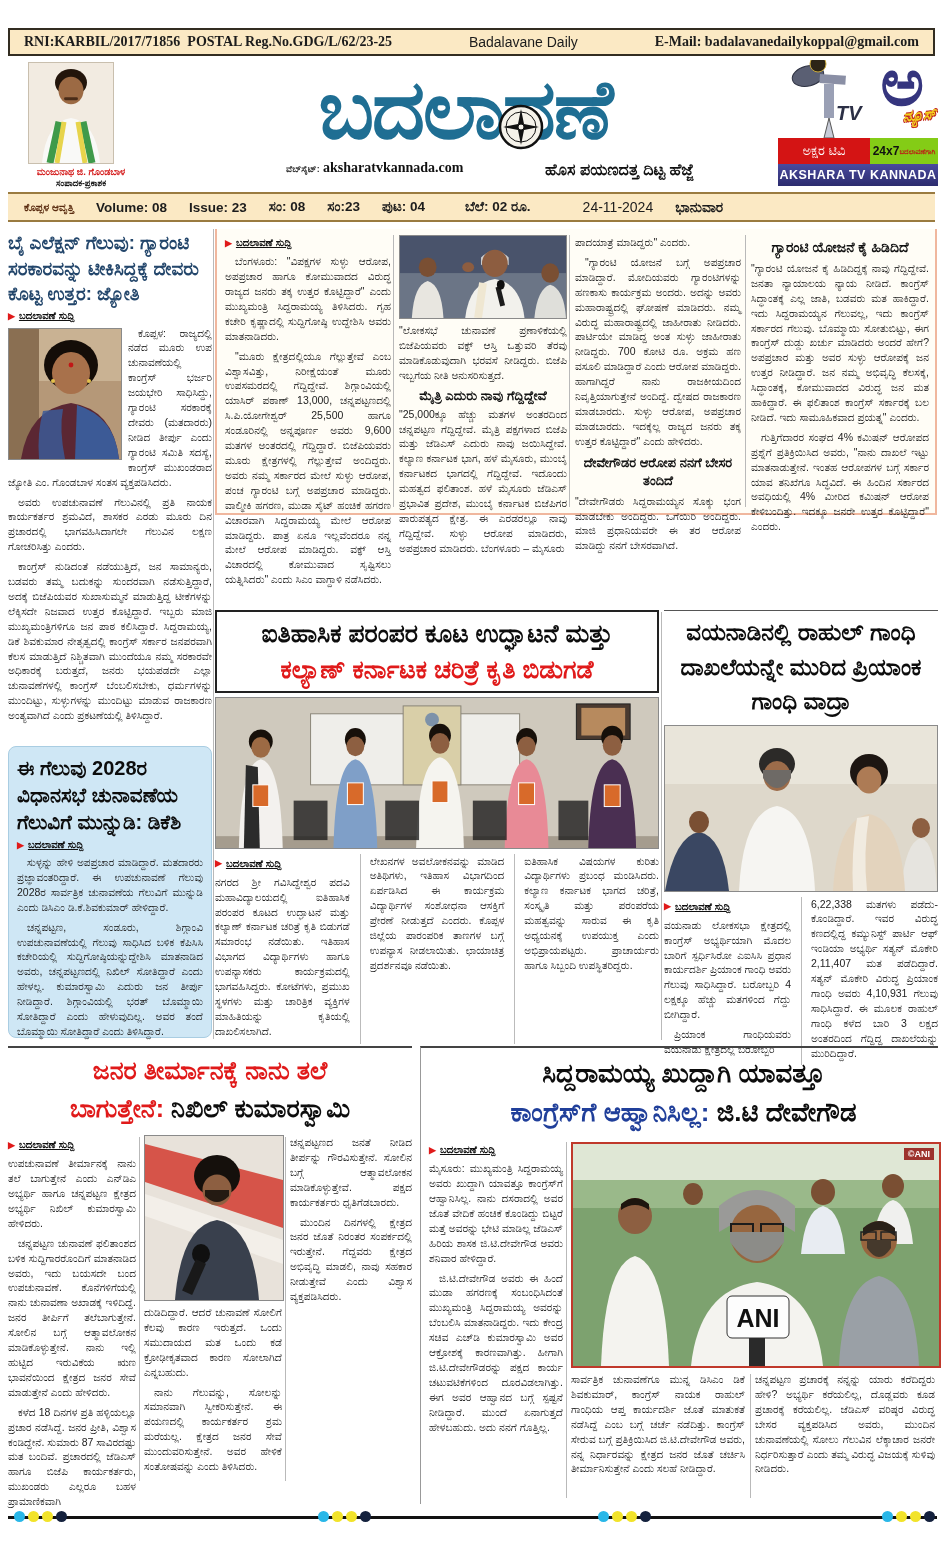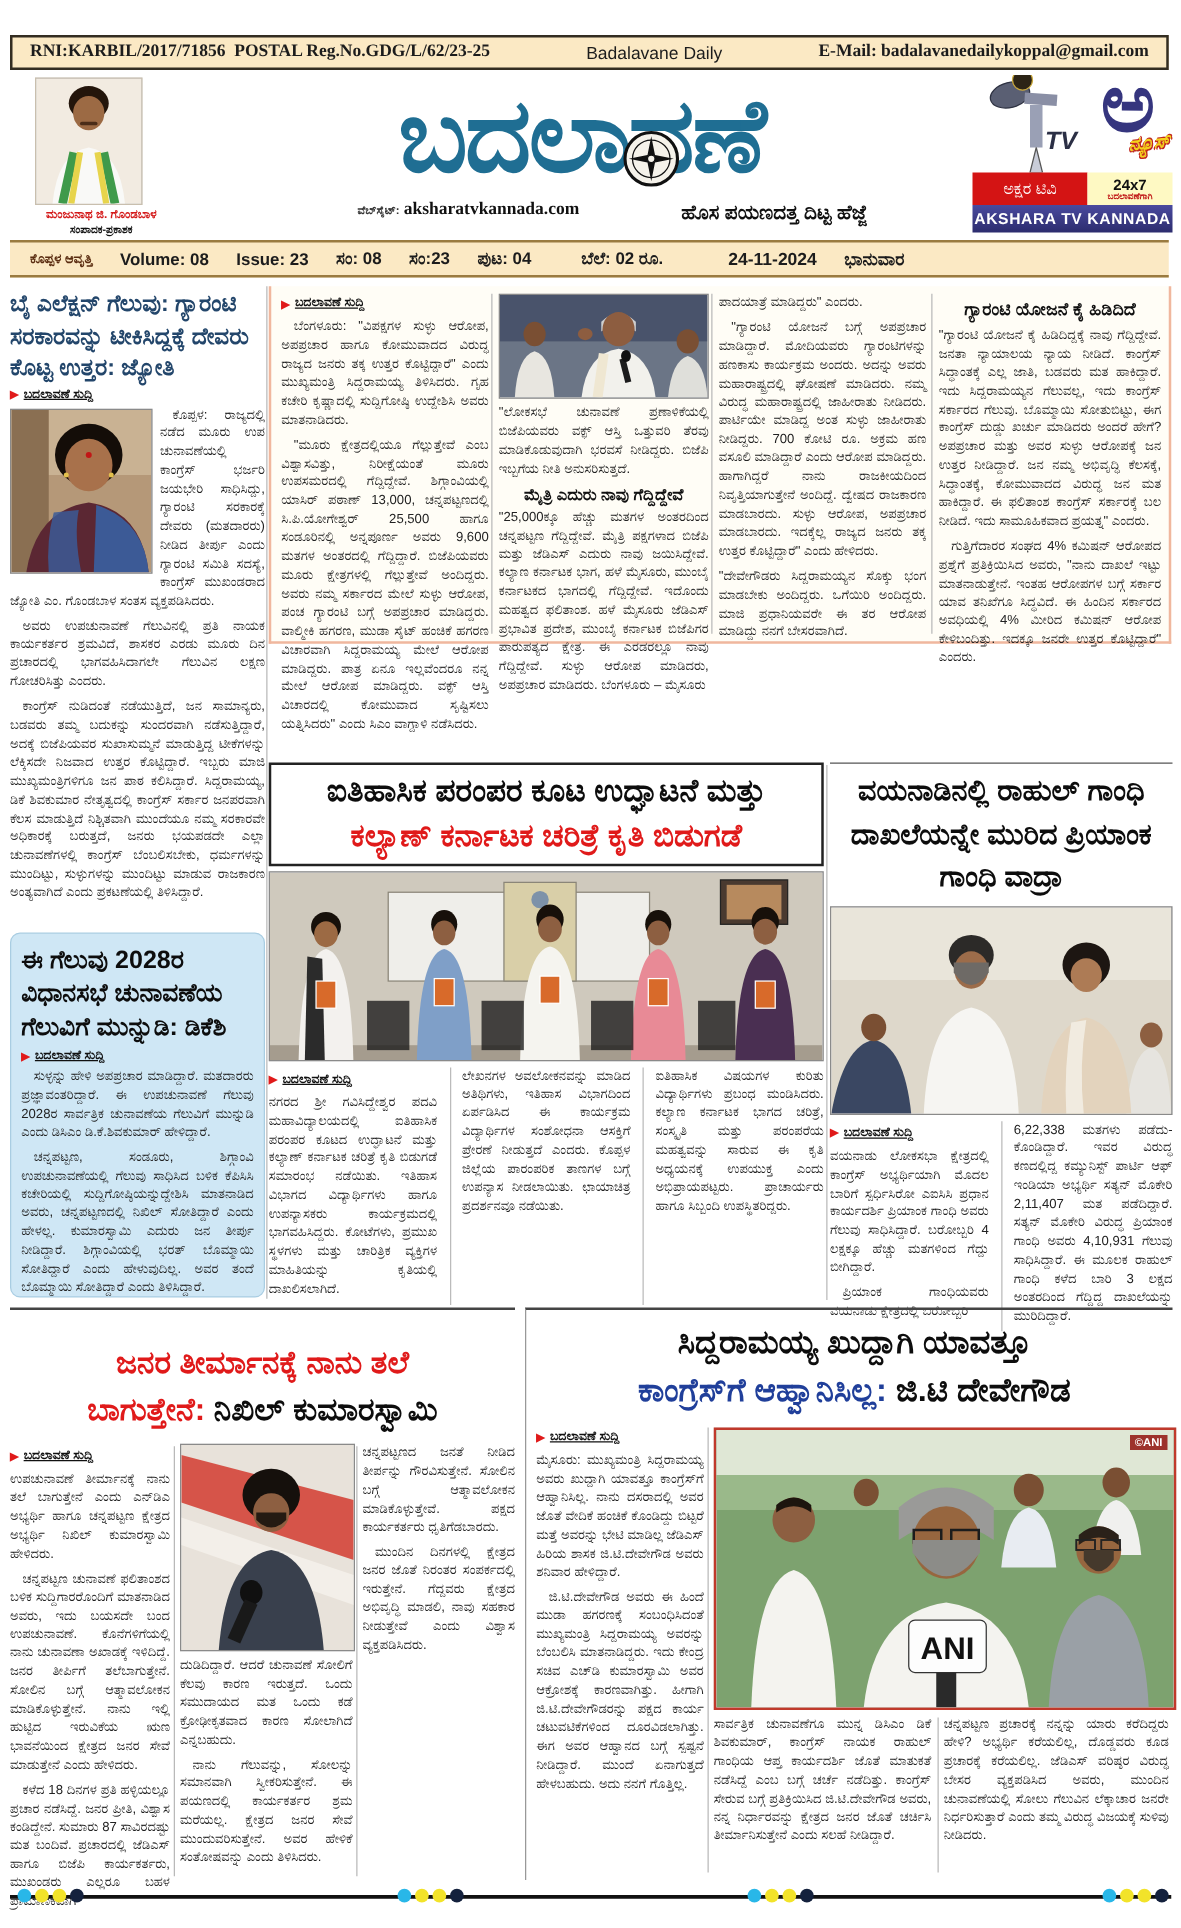--- a/index.html
+++ b/index.html
@@ -74,37 +74,37 @@
       <rect x="36" y="14" width="26" height="9" fill="#8a8fa5" transform="rotate(4 36 14)"></rect>
       <rect x="40" y="24" width="10" height="34" fill="#9aa0b5"></rect>
       <path d="M45 58 L40 78 L50 78 Z" fill="#c8ccd8" stroke="#555"></path>
       <circle cx="34" cy="4" r="8" fill="#2c2416" stroke="#caa93c"></circle>
     </svg>
   </div>
   <div style="position:absolute;left:58px;top:44px;font-size:20px;font-weight:bold;font-style:italic;color:#2b2f45;">TV</div>
   <div style="position:absolute;right:2px;top:48px;font-size:15px;font-weight:bold;font-style:italic;color:#f4d11c;text-shadow:1px 1px 0 #c0281e,-1px 1px 0 #c0281e,1px -1px 0 #c0281e;transform:rotate(-5deg);">ನ್ಯೂಸ್</div>
   <div style="position:absolute;left:0;top:80px;width:160px;height:26px;display:flex;">
     <div style="flex:0 0 92px;background:#d41414;color:#fff;font-weight:normal;font-size:13px;display:flex;align-items:center;justify-content:center;">ಅಕ್ಷರ ಟಿವಿ</div>
-    <div style="flex:1;background:#fef9c3;display:flex;flex-direction:column;align-items:center;justify-content:center;line-height:1;">
+    <div style="flex:1;background:#84cc16;display:flex;flex-direction:row;align-items:center;justify-content:center;line-height:1;">
       <span style="font-weight:bold;font-size:12px;color:#111;">24x7</span>
       <span style="font-size:7px;color:#c01616;font-weight:bold;">ಬದಲಾವಣೆಗಾಗಿ</span>
     </div>
   </div>
   <div style="position:absolute;left:0;top:106px;width:160px;height:22px;background:linear-gradient(#4a4a9e,#2c2c6e);color:#fff;font-weight:bold;font-size:12.5px;display:flex;align-items:center;justify-content:center;letter-spacing:.5px;">AKSHARA TV KANNADA</div>
 </div>
 
 <div class="abs cream" style="left:8px;top:192px;width:927px;height:30px;border-top:2px solid #9a7b40;border-bottom:2px solid #9a7b40;display:flex;align-items:center;gap:22px;padding:0 16px;box-sizing:border-box;">
   <span style="font-size:10.5px;font-weight:bold;color:#5a2c10;">ಕೊಪ್ಪಳ ಆವೃತ್ತಿ</span>
   <span style="font-size:13.5px;font-weight:bold;">Volume: 08</span>
   <span style="font-size:13.5px;font-weight:bold;">Issue: 23</span>
   <span style="font-size:13.5px;font-weight:bold;">ಸಂ: 08</span>
   <span style="font-size:13.5px;font-weight:bold;">ಸಂ:23</span>
   <span style="font-size:13.5px;font-weight:bold;">ಪುಟ: 04</span>
   <span style="font-size:13.5px;font-weight:bold;margin-left:18px;">ಬೆಲೆ: 02 ರೂ.</span>
-  <span style="font-size:14px;font-weight:bold;margin-left:30px;">24-11-2024</span>
+  <span style="font-size:14px;font-weight:normal;margin-left:30px;">24-11-2024</span>
   <span style="font-size:14px;font-weight:bold;">ಭಾನುವಾರ</span>
 </div>
 
 <div class="abs" style="left:8px;top:230px;width:204px;">
   <div style="font-weight:bold;font-size:18.5px;line-height:1.38;color:#23466b;">ಬೈ ಎಲೆಕ್ಷನ್ ಗೆಲುವು: ಗ್ಯಾರಂಟಿ ಸರಕಾರವನ್ನು ಟೀಕಿಸಿದ್ದಕ್ಕೆ ದೇವರು ಕೊಟ್ಟ ಉತ್ತರ: ಜ್ಯೋತಿ</div>
   <div class="byline">
     <span class="tri">▶</span>
     <span class="bl">ಬದಲಾವಣೆ ಸುದ್ದಿ</span>
   </div>
   <div class="bodytxt">
@@ -176,20 +176,21 @@
       </div>
       <div class="subhead">ಮೈತ್ರಿ ಎದುರು ನಾವು ಗೆದ್ದಿದ್ದೇವೆ</div>
       <div class="bodytxt">
           <p style="text-indent:0;">"25,000ಕ್ಕೂ ಹೆಚ್ಚು ಮತಗಳ ಅಂತರದಿಂದ ಚನ್ನಪಟ್ಟಣ ಗೆದ್ದಿದ್ದೇವೆ. ಮೈತ್ರಿ ಪಕ್ಷಗಳಾದ ಬಿಜೆಪಿ ಮತ್ತು ಜೆಡಿಎಸ್ ಎದುರು ನಾವು ಜಯಿಸಿದ್ದೇವೆ. ಕಲ್ಯಾಣ ಕರ್ನಾಟಕ ಭಾಗ, ಹಳೆ ಮೈಸೂರು, ಮುಂಬೈ ಕರ್ನಾಟಕದ ಭಾಗದಲ್ಲಿ ಗೆದ್ದಿದ್ದೇವೆ. ಇದೊಂದು ಮಹತ್ವದ ಫಲಿತಾಂಶ. ಹಳೆ ಮೈಸೂರು ಜೆಡಿಎಸ್ ಪ್ರಭಾವಿತ ಪ್ರದೇಶ, ಮುಂಬೈ ಕರ್ನಾಟಕ ಬಿಜೆಪಿಗರ ಪಾರುಪತ್ಯದ ಕ್ಷೇತ್ರ. ಈ ಎರಡರಲ್ಲೂ ನಾವು ಗೆದ್ದಿದ್ದೇವೆ. ಸುಳ್ಳು ಆರೋಪ ಮಾಡಿದರು, ಅಪಪ್ರಚಾರ ಮಾಡಿದರು. ಬೆಂಗಳೂರು – ಮೈಸೂರು</p>
         </div>
     </div>
 
     <div class="abs bodytxt" style="left:358px;top:6px;width:166px;">
       <p style="text-indent:0;">ಪಾದಯಾತ್ರೆ ಮಾಡಿದ್ದರು" ಎಂದರು.</p>
       <p>"ಗ್ಯಾರಂಟಿ ಯೋಜನೆ ಬಗ್ಗೆ ಅಪಪ್ರಚಾರ ಮಾಡಿದ್ದಾರೆ. ಮೋದಿಯವರು ಗ್ಯಾರಂಟಿಗಳನ್ನು ಹಣಕಾಸು ಕಾರ್ಯಕ್ರಮ ಅಂದರು. ಅದನ್ನು ಅವರು ಮಹಾರಾಷ್ಟ್ರದಲ್ಲಿ ಘೋಷಣೆ ಮಾಡಿದರು. ನಮ್ಮ ವಿರುದ್ಧ ಮಹಾರಾಷ್ಟ್ರದಲ್ಲಿ ಜಾಹೀರಾತು ನೀಡಿದರು. ಪಾರ್ಟಿಯೇ ಮಾಡಿದ್ದ ಅಂತ ಸುಳ್ಳು ಜಾಹೀರಾತು ನೀಡಿದ್ದರು. 700 ಕೋಟಿ ರೂ. ಅಕ್ರಮ ಹಣ ವಸೂಲಿ ಮಾಡಿದ್ದಾರೆ ಎಂದು ಆರೋಪ ಮಾಡಿದ್ದರು. ಹಾಗಾಗಿದ್ದರೆ ನಾನು ರಾಜಕೀಯದಿಂದ ನಿವೃತ್ತಿಯಾಗುತ್ತೇನೆ ಅಂದಿದ್ದೆ. ದ್ವೇಷದ ರಾಜಕಾರಣ ಮಾಡಬಾರದು. ಸುಳ್ಳು ಆರೋಪ, ಅಪಪ್ರಚಾರ ಮಾಡಬಾರದು. ಇದಕ್ಕೆಲ್ಲ ರಾಜ್ಯದ ಜನರು ತಕ್ಕ ಉತ್ತರ ಕೊಟ್ಟಿದ್ದಾರೆ" ಎಂದು ಹೇಳಿದರು.</p>
+      <div class="subhead">ದೇವೇಗೌಡರ ಆರೋಪ ನನಗೆ ಬೇಸರ ತಂದಿದೆ</div>
       <p style="text-indent:0;">"ದೇವೇಗೌಡರು ಸಿದ್ದರಾಮಯ್ಯನ ಸೊಕ್ಕು ಭಂಗ ಮಾಡಬೇಕು ಅಂದಿದ್ದರು. ಒಗೆಯಿರಿ ಅಂದಿದ್ದರು. ಮಾಜಿ ಪ್ರಧಾನಿಯವರೇ ಈ ತರ ಆರೋಪ ಮಾಡಿದ್ದು ನನಗೆ ಬೇಸರವಾಗಿದೆ.</p>
     </div>
 
     <div class="abs bodytxt" style="left:534px;top:6px;width:178px;">
       <div class="subhead" style="font-size:14px;">ಗ್ಯಾರಂಟಿ ಯೋಜನೆ ಕೈ ಹಿಡಿದಿದೆ</div>
       <p style="text-indent:0;">"ಗ್ಯಾರಂಟಿ ಯೋಜನೆ ಕೈ ಹಿಡಿದಿದ್ದಕ್ಕೆ ನಾವು ಗೆದ್ದಿದ್ದೇವೆ. ಜನತಾ ನ್ಯಾಯಾಲಯ ನ್ಯಾಯ ನೀಡಿದೆ. ಕಾಂಗ್ರೆಸ್ ಸಿದ್ಧಾಂತಕ್ಕೆ ಎಲ್ಲ ಜಾತಿ, ಬಡವರು ಮತ ಹಾಕಿದ್ದಾರೆ. ಇದು ಸಿದ್ದರಾಮಯ್ಯನ ಗೆಲುವಲ್ಲ, ಇದು ಕಾಂಗ್ರೆಸ್ ಸರ್ಕಾರದ ಗೆಲುವು. ಬೊಮ್ಮಾಯಿ ಸೋತುಬಿಟ್ಟು, ಈಗ ಕಾಂಗ್ರೆಸ್ ದುಡ್ಡು ಖರ್ಚು ಮಾಡಿದರು ಅಂದರೆ ಹೇಗೆ? ಅಪಪ್ರಚಾರ ಮತ್ತು ಅವರ ಸುಳ್ಳು ಆರೋಪಕ್ಕೆ ಜನ ಉತ್ತರ ನೀಡಿದ್ದಾರೆ. ಜನ ನಮ್ಮ ಅಭಿವೃದ್ಧಿ ಕೆಲಸಕ್ಕೆ, ಸಿದ್ಧಾಂತಕ್ಕೆ, ಕೋಮುವಾದದ ವಿರುದ್ಧ ಜನ ಮತ ಹಾಕಿದ್ದಾರೆ. ಈ ಫಲಿತಾಂಶ ಕಾಂಗ್ರೆಸ್ ಸರ್ಕಾರಕ್ಕೆ ಬಲ ನೀಡಿದೆ. ಇದು ಸಾಮೂಹಿಕವಾದ ಪ್ರಯತ್ನ" ಎಂದರು.</p>
       <p>ಗುತ್ತಿಗೆದಾರರ ಸಂಘದ 4% ಕಮಿಷನ್ ಆರೋಪದ ಪ್ರಶ್ನೆಗೆ ಪ್ರತಿಕ್ರಿಯಿಸಿದ ಅವರು, "ನಾನು ದಾಖಲೆ ಇಟ್ಟು ಮಾತನಾಡುತ್ತೇನೆ. ಇಂತಹ ಆರೋಪಗಳ ಬಗ್ಗೆ ಸರ್ಕಾರ ಯಾವ ತನಿಖೆಗೂ ಸಿದ್ಧವಿದೆ. ಈ ಹಿಂದಿನ ಸರ್ಕಾರದ ಅವಧಿಯಲ್ಲಿ 4% ಮೀರಿದ ಕಮಿಷನ್ ಆರೋಪ ಕೇಳಿಬಂದಿತ್ತು. ಇದಕ್ಕೂ ಜನರೇ ಉತ್ತರ ಕೊಟ್ಟಿದ್ದಾರೆ" ಎಂದರು.</p>
     </div>
     <div class="divider" style="left:176px;top:6px;height:272px;"></div>
     <div class="divider" style="left:352px;top:6px;height:272px;"></div>
@@ -291,21 +292,21 @@
       </div>
       <p style="text-indent:0;">ವಯನಾಡು ಲೋಕಸಭಾ ಕ್ಷೇತ್ರದಲ್ಲಿ ಕಾಂಗ್ರೆಸ್ ಅಭ್ಯರ್ಥಿಯಾಗಿ ಮೊದಲ ಬಾರಿಗೆ ಸ್ಪರ್ಧಿಸಿರೋ ಎಐಸಿಸಿ ಪ್ರಧಾನ ಕಾರ್ಯದರ್ಶಿ ಪ್ರಿಯಾಂಕ ಗಾಂಧಿ ಅವರು ಗೆಲುವು ಸಾಧಿಸಿದ್ದಾರೆ. ಬರೋಬ್ಬರಿ 4 ಲಕ್ಷಕ್ಕೂ ಹೆಚ್ಚು ಮತಗಳಿಂದ ಗೆದ್ದು ಬೀಗಿದ್ದಾರೆ.</p>
       <p>ಪ್ರಿಯಾಂಕ ಗಾಂಧಿಯವರು ವಯನಾಡು ಕ್ಷೇತ್ರದಲ್ಲಿ ಬರೋಬ್ಬರಿ</p>
     </div>
     <div class="bodytxt" style="flex:1;border-left:1px solid #bbb;padding-left:9px;">
       <p style="text-indent:0;">6,22,338 ಮತಗಳು ಪಡೆದು­ಕೊಂಡಿದ್ದಾರೆ. ಇವರ ವಿರುದ್ಧ ಕಣದಲ್ಲಿದ್ದ ಕಮ್ಯುನಿಸ್ಟ್ ಪಾರ್ಟಿ ಆಫ್ ಇಂಡಿಯಾ ಅಭ್ಯರ್ಥಿ ಸತ್ಯನ್ ಮೊಕೇರಿ 2,11,407 ಮತ ಪಡೆದಿದ್ದಾರೆ. ಸತ್ಯನ್ ಮೊಕೇರಿ ವಿರುದ್ಧ ಪ್ರಿಯಾಂಕ ಗಾಂಧಿ ಅವರು 4,10,931 ಗೆಲುವು ಸಾಧಿಸಿದ್ದಾರೆ. ಈ ಮೂಲಕ ರಾಹುಲ್ ಗಾಂಧಿ ಕಳೆದ ಬಾರಿ 3 ಲಕ್ಷದ ಅಂತರದಿಂದ ಗೆದ್ದಿದ್ದ ದಾಖಲೆಯನ್ನು ಮುರಿದಿದ್ದಾರೆ.</p>
     </div>
   </div>
 </div>
 
-<div class="abs" style="left:8px;top:1046px;width:404px;height:458px;border-top:2px solid #444;padding-top:24px;box-sizing:border-box;">
+<div class="abs" style="left:8px;top:1046px;width:404px;height:458px;border-top:2px solid #444;padding-top:4px;box-sizing:border-box;">
   <div style="font-weight:bold;font-size:25px;line-height:1.5;text-align:center;">
     <span style="color:#e01a1a;">ಜನರ ತೀರ್ಮಾನಕ್ಕೆ ನಾನು ತಲೆ</span><br>
     <span style="color:#e01a1a;">ಬಾಗುತ್ತೇನೆ:</span>
     <span style="color:#0d0d0d;">ನಿಖಿಲ್ ಕುಮಾರಸ್ವಾಮಿ</span>
   </div>
   <div style="position:relative;margin-top:8px;height:350px;">
     <div class="abs bodytxt" style="left:0;top:0;width:128px;">
       <div class="byline">
         <span class="tri">▶</span>
         <span class="bl">ಬದಲಾವಣೆ ಸುದ್ದಿ</span>

